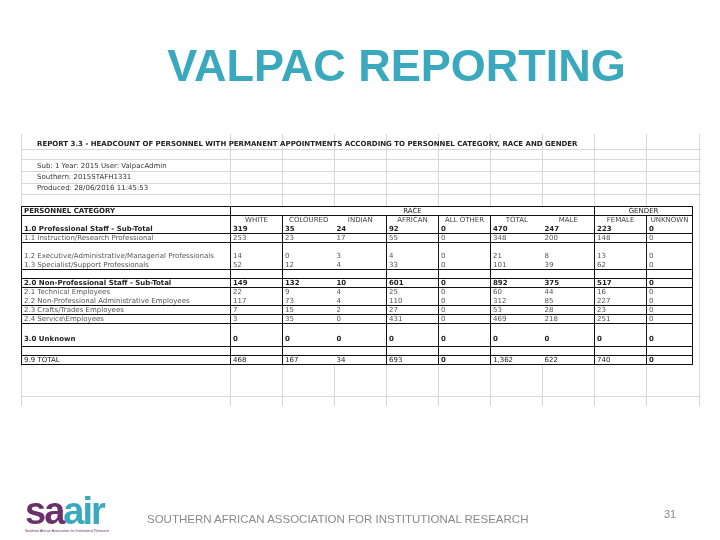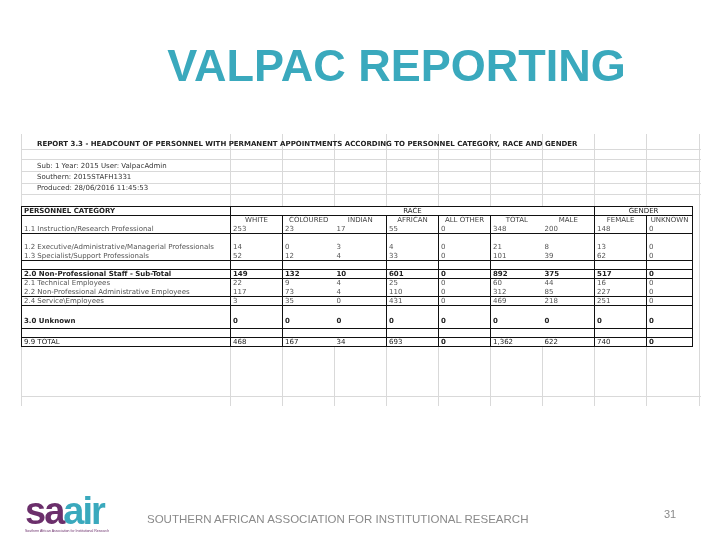--- a/index.html
+++ b/index.html
@@ -108,20 +108,32 @@
       <td class="colhdr">COLOURED</td>
       <td class="colhdr" style="border-left:none">INDIAN</td>
       <td class="colhdr">AFRICAN</td>
       <td class="colhdr">ALL OTHER</td>
       <td class="colhdr">TOTAL</td>
       <td class="colhdr" style="border-left:none">MALE</td>
       <td class="colhdr">FEMALE</td>
       <td class="colhdr">UNKNOWN</td>
     </tr>
 
+    <tr class="sub">
+      <td>1.0 Professional Staff   - Sub-Total</td>
+      <td>319</td>
+      <td>35</td>
+      <td style="border-left:none">24</td>
+      <td>92</td>
+      <td>0</td>
+      <td>470</td>
+      <td style="border-left:none">247</td>
+      <td>223</td>
+      <td>0</td>
+    </tr>
 
     <tr class="rb light">
       <td> 1.1 Instruction/Research Professional</td>
       <td>253</td>
       <td>23</td>
       <td style="border-left:none">17</td>
       <td>55</td>
       <td>0</td>
       <td>348</td>
       <td style="border-left:none">200</td>
@@ -213,20 +225,32 @@
       <td>73</td>
       <td style="border-left:none">4</td>
       <td>110</td>
       <td>0</td>
       <td>312</td>
       <td style="border-left:none">85</td>
       <td>227</td>
       <td>0</td>
     </tr>
 
+    <tr class="rb light">
+      <td> 2.3 Crafts/Trades Employees</td>
+      <td>7</td>
+      <td>15</td>
+      <td style="border-left:none">2</td>
+      <td>27</td>
+      <td>0</td>
+      <td>53</td>
+      <td style="border-left:none">28</td>
+      <td>23</td>
+      <td>0</td>
+    </tr>
 
     <tr class="rb light">
       <td> 2.4 Service\Employees</td>
       <td>3</td>
       <td>35</td>
       <td style="border-left:none">0</td>
       <td>431</td>
       <td>0</td>
       <td>469</td>
       <td style="border-left:none">218</td>

